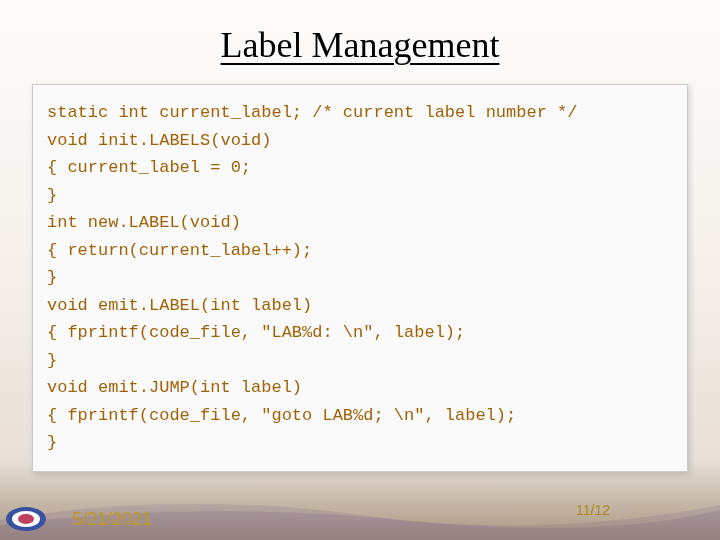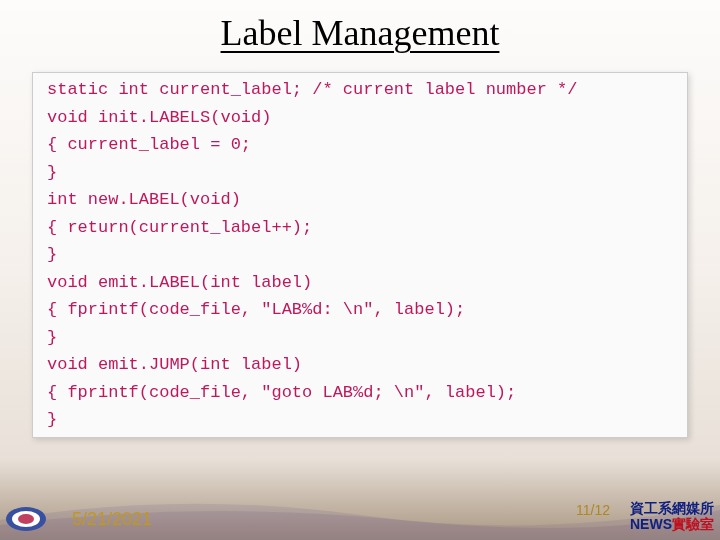--- a/index.html
+++ b/index.html
@@ -9,35 +9,35 @@
     background: linear-gradient(180deg, #fdfcfb 0%, #f5f0eb 50%, #e8e0d8 85%, #a89580 100%);
     font-family: "Times New Roman", serif;
     position: relative;
     overflow: hidden;
   }
   .title {
     text-align: center;
     font-size: 36px;
     font-weight: normal;
     color: #000;
-    padding-top: 12px;
+    padding-top: 24px;
     text-decoration: underline;
     text-decoration-thickness: 2px;
     text-underline-offset: 6px;
   }
   .code-block {
     margin: 18px 32px 0 32px;
     background: #fafafa;
     border: 1px solid #ccc;
     box-shadow: 2px 2px 6px rgba(0,0,0,0.15);
-    padding: 3px 14px;
+    padding: 14px 14px;
     font-family: "Courier New", monospace;
     font-size: 17px;
     line-height: 1.62;
-    color: #be185d;
+    color: #a16207;
     white-space: pre;
   }
   .footer {
     position: absolute;
     bottom: 6px;
     left: 0;
     right: 0;
     height: 30px;
   }
   .logo {
@@ -110,17 +110,13 @@
 </svg>
 
 <div class="footer">
   <svg class="logo" viewBox="0 0 48 30">
     <ellipse cx="24" cy="15" rx="20" ry="12" fill="#3850a0"></ellipse>
     <ellipse cx="24" cy="15" rx="14" ry="8" fill="#fff"></ellipse>
     <ellipse cx="24" cy="15" rx="8" ry="5" fill="#c04060"></ellipse>
   </svg>
   <span class="date">5/21/2021</span>
   <span class="page">11/12</span>
-  <div class="lab">
-    <div class="l1">資工系網媒所</div>
-    <div class="l2"><span>NEWS</span><span class="red">實驗室</span></div>
-  </div>
 </div>
 
 </body></html>

